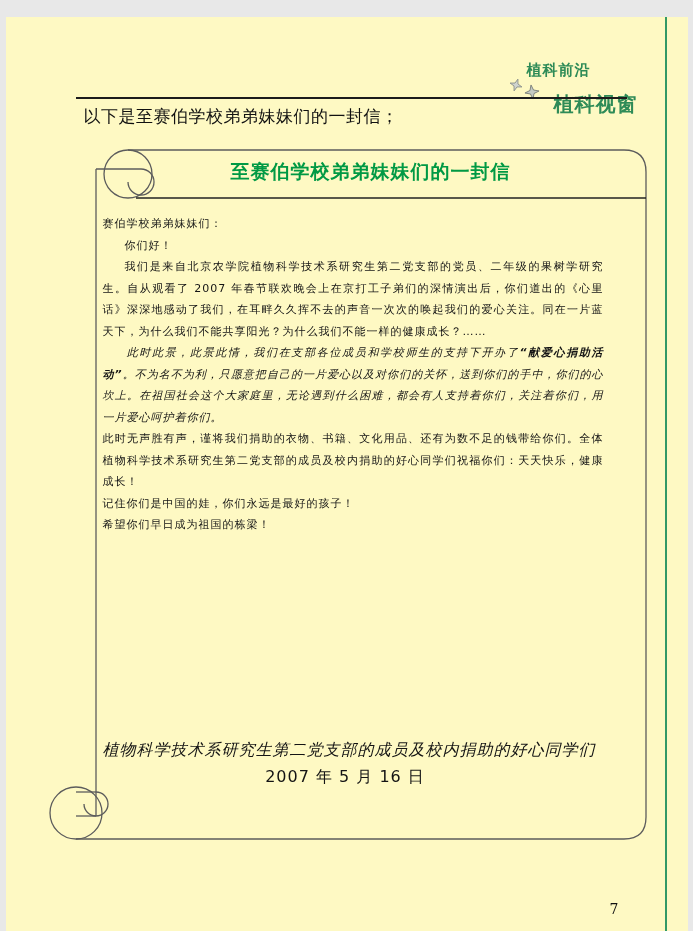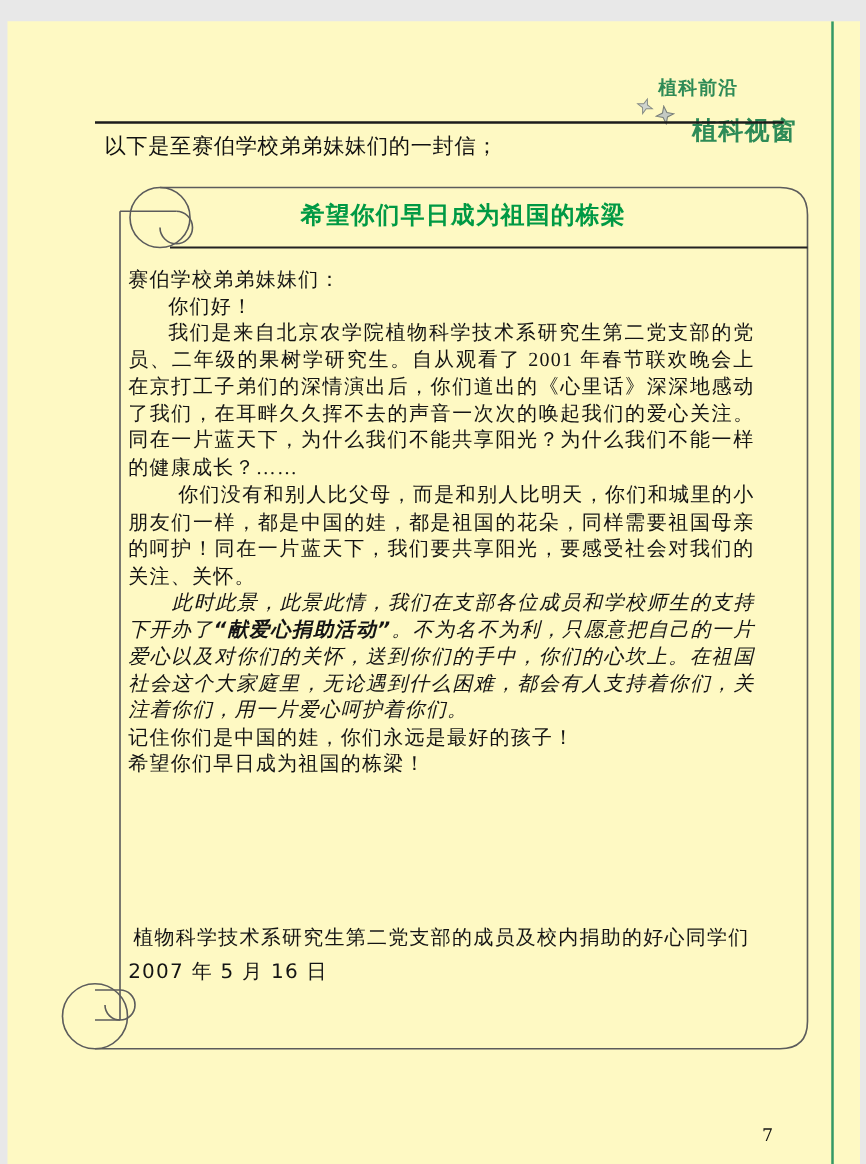--- a/index.html
+++ b/index.html
@@ -39,34 +39,34 @@
   .scroll-svg{position:absolute;left:40px;top:125px;width:620px;height:715px;}
   .scroll-svg .outline{fill:none;stroke:#5c5c5c;stroke-width:1.3;}
   .scroll-svg .underline{fill:none;stroke:#222;stroke-width:1.6;}
   .scroll-title{
     position:absolute;top:142px;left:90px;width:550px;text-align:center;
     font-size:19px;font-weight:bold;color:var(--title-green);letter-spacing:1px;
   }
   
   .letter{
     position:absolute;top:196px;left:97px;width:501px;
-    font-size:16px;line-height:21.5px;letter-spacing:1px;
+    font-size:11px;line-height:21.5px;letter-spacing:1px;
     text-align:justify;color:#141414;
   }
   .letter p{margin:0;}
-  .ind2{text-indent:2em;font-family:Liberation Serif, serif;}
+  .ind2{text-indent:2em;}
   .ind22{text-indent:2.2em;font-style:italic;}
   .ind25{text-indent:2.5em;}
   .letter b{font-weight:bold;}
   .sign-block{
     position:absolute;top:722px;left:97px;width:501px;
     font-size:16px;line-height:22px;letter-spacing:1px;color:#141414;
   }
-  .sign-line{text-align:center;white-space:nowrap;}
-  .date-line{text-align:left;padding-right:16px;margin-top:5px;}
+  .sign-line{text-align:left;white-space:nowrap;font-style:italic;}
+  .date-line{text-align:center;padding-right:16px;margin-top:5px;}
   
   .edge-line{
     position:absolute;top:0;left:659px;width:2px;height:931px;
     background:var(--edge-line-green);
   }
   .page-number{
     position:absolute;top:884px;left:604px;font-size:14px;
     font-family:"DejaVu Serif","Liberation Serif",serif;color:#111;
   }
 </style>
@@ -101,28 +101,28 @@
     <path class="outline" d="M 95 27 A 13 13 0 1 1 82 40"></path>
 
     <circle class="outline" cx="30" cy="671" r="26"></circle>
     <path class="outline" d="M 30 650 H 50"></path>
     <path class="outline" d="M 30 674 H 50"></path>
     <path class="outline" d="M 50 650 A 12 12 0 1 1 38 662"></path>
 
     <path class="underline" d="M 90 56 H 600"></path>
   </svg>
 
-  <div class="scroll-title">希望你们早日成为祖国的栋梁</div>
+  <div class="scroll-title">至赛伯学校弟弟妹妹们的一封信</div>
 
   <div class="letter">
     <p>赛伯学校弟弟妹妹们：</p>
     <p class="ind2">你们好！</p>
-    <p class="ind2">我们是来自北京农学院植物科学技术系研究生第二党支部的党员、二年级的果树学研究生。自从观看了 2001 年春节联欢晚会上在京打工子弟们的深情演出后，你们道出的《心里话》深深地感动了我们，在耳畔久久挥不去的声音一次次的唤起我们的爱心关注。同在一片蓝天下，为什么我们不能共享阳光？为什么我们不能一样的健康成长？……</p>
-    <p class="ind25">你们没有和别人比父母，而是和别人比明天，你们和城里的小朋友们一样，都是中国的娃，都是祖国的花朵，同样需要祖国母亲的呵护！同在一片蓝天下，我们要共享阳光，要感受社会对我们的关注、关怀。</p>
+    <p class="ind2">我们是来自北京农学院植物科学技术系研究生第二党支部的党员、二年级的果树学研究生。自从观看了 2007 年春节联欢晚会上在京打工子弟们的深情演出后，你们道出的《心里话》深深地感动了我们，在耳畔久久挥不去的声音一次次的唤起我们的爱心关注。同在一片蓝天下，为什么我们不能共享阳光？为什么我们不能一样的健康成长？……</p>
     <p class="ind22"><span>此时此景，此景此情，我们在支部各位成员和学校师生的支持下开办了</span><b>“献爱心捐助活动”</b><span>。不为名不为利，只愿意把自己的一片爱心以及对你们的关怀，送到你们的手中，你们的心坎上。在祖国社会这个大家庭里，无论遇到什么困难，都会有人支持着你们，关注着你们，用一片爱心呵护着你们。</span></p>
+    <p>此时无声胜有声，谨将我们捐助的衣物、书籍、文化用品、还有为数不足的钱带给你们。全体植物科学技术系研究生第二党支部的成员及校内捐助的好心同学们祝福你们：天天快乐，健康成长！</p>
     <p>记住你们是中国的娃，你们永远是最好的孩子！</p>
     <p>希望你们早日成为祖国的栋梁！</p>
   </div>
 
   <div class="sign-block">
     <div class="sign-line">植物科学技术系研究生第二党支部的成员及校内捐助的好心同学们</div>
     <div class="date-line">2007 年 5 月 16 日</div>
   </div>
 
   <div class="edge-line"></div>

